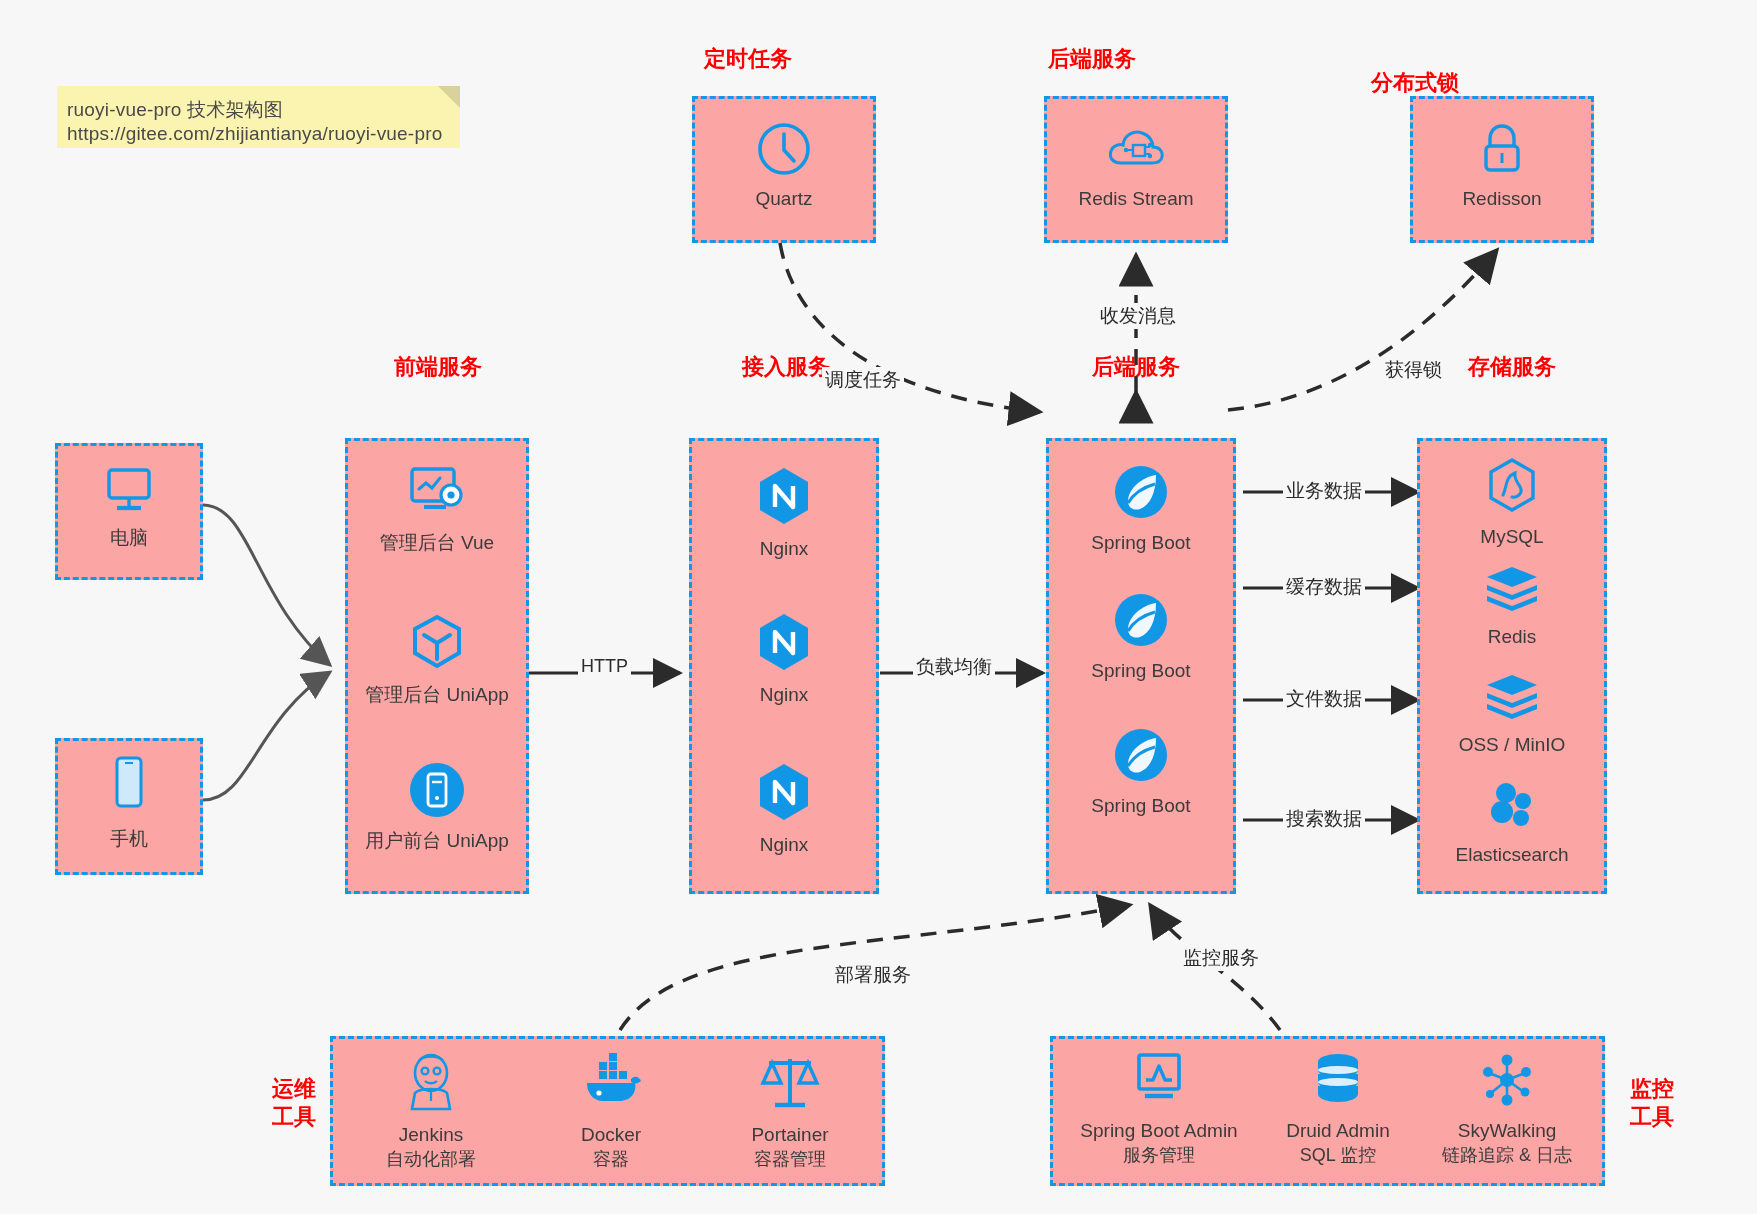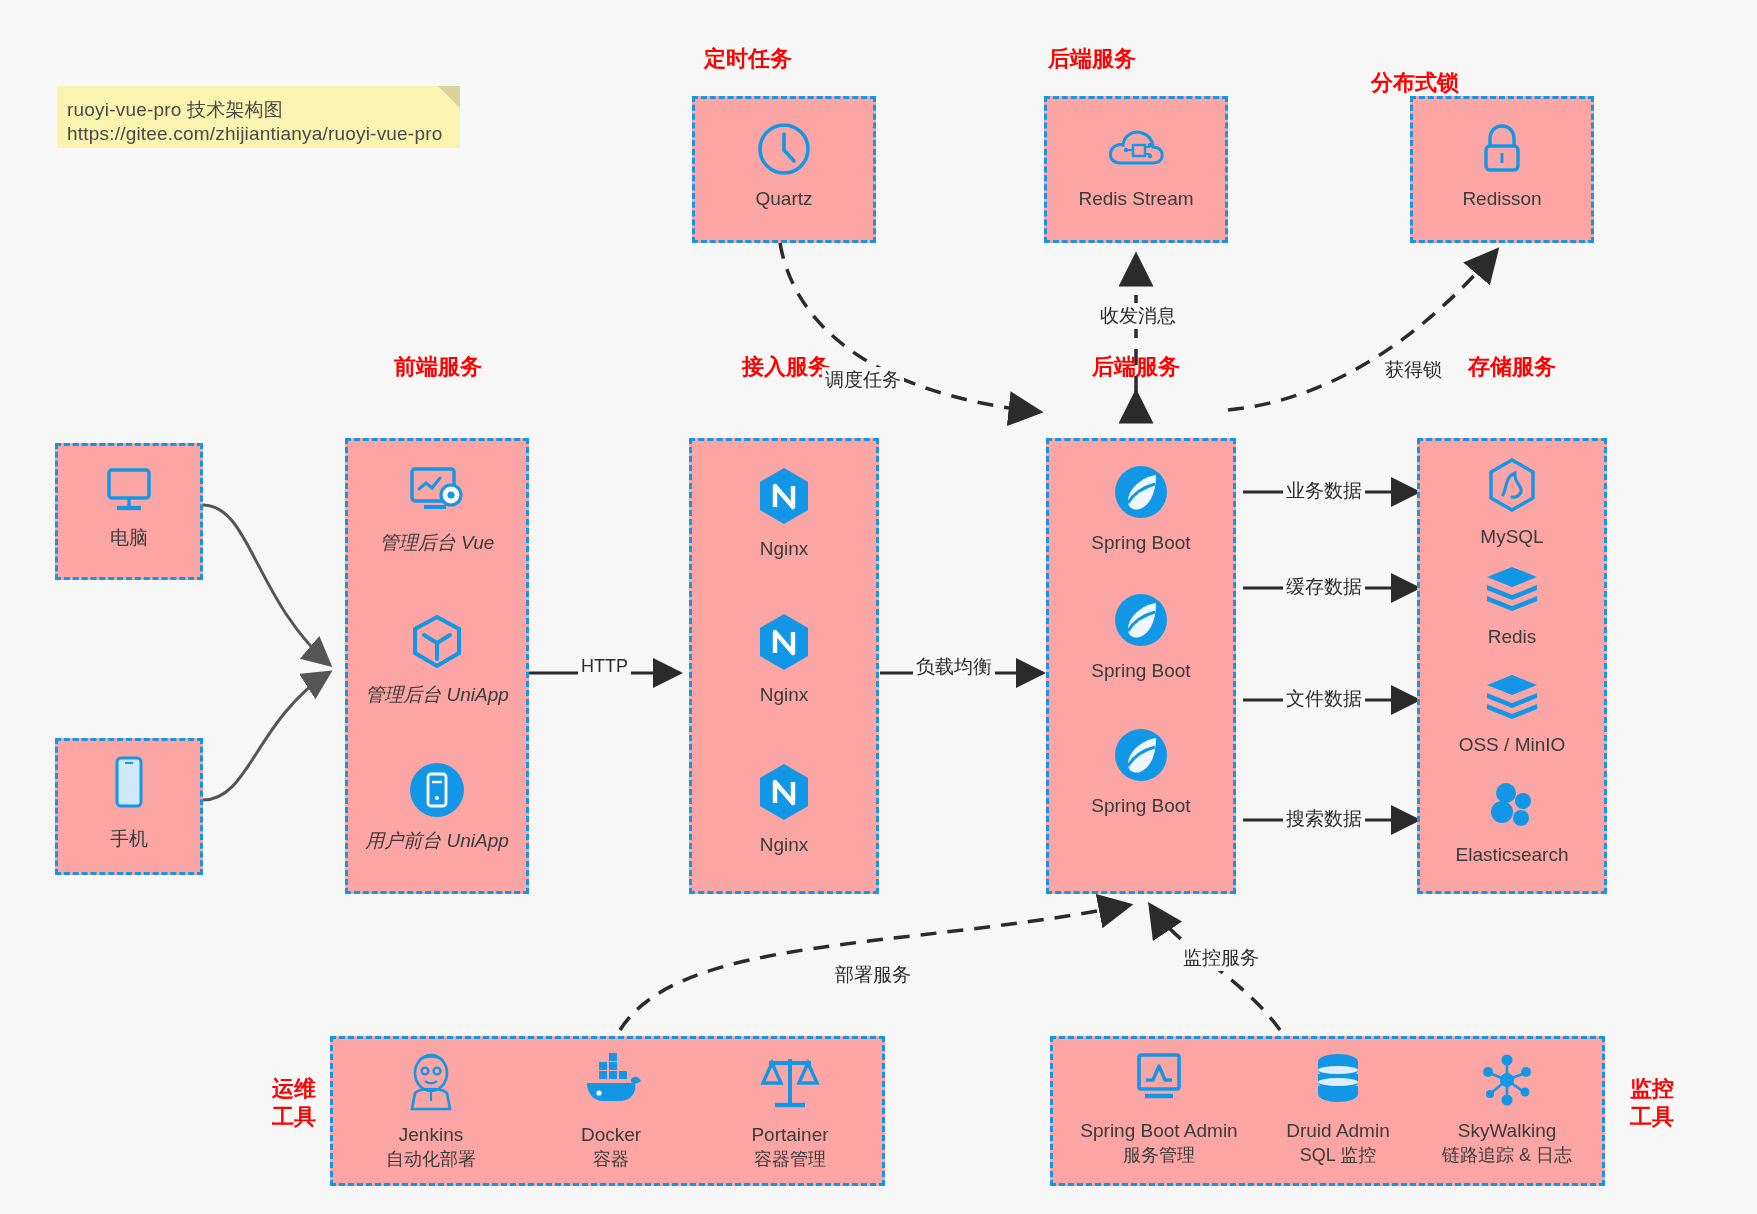--- a/index.html
+++ b/index.html
@@ -171,21 +171,21 @@
         <svg width="40" height="62" viewBox="0 0 40 62">
           <rect x="8" y="3" width="24" height="48" rx="4" fill="#cfe9fb" stroke="#1296e6" stroke-width="3"></rect>
           <line x1="16" y1="8" x2="24" y2="8" stroke="#1296e6" stroke-width="2"></line>
         </svg>
       </span>
       <span class="lbl">手机</span>
     </div>
   </div>
 
   <div class="gtitle" style="left:348px;top:352px;width:180px;">前端服务</div>
-  <div class="box" style="left:345px;top:438px;width:184px;height:456px;font-style:italic;">
+  <div class="box" style="left:345px;top:438px;width:184px;height:456px;">
     <div class="cell" style="top:22px;">
       <span class="ico">
         <svg width="62" height="58" viewBox="0 0 62 58">
           <rect x="6" y="6" width="42" height="32" rx="3" fill="none" stroke="#1296e6" stroke-width="3.4"></rect>
           <path d="M13 26 L20 20 L26 25 L34 15" fill="none" stroke="#1296e6" stroke-width="3" stroke-linecap="round"></path>
           <line x1="18" y1="44" x2="40" y2="44" stroke="#1296e6" stroke-width="4"></line>
           <circle cx="45" cy="32" r="10" fill="#ffffff" stroke="#1296e6" stroke-width="3.2"></circle>
           <circle cx="45" cy="32" r="3.6" fill="#1296e6"></circle>
         </svg>
       </span>

